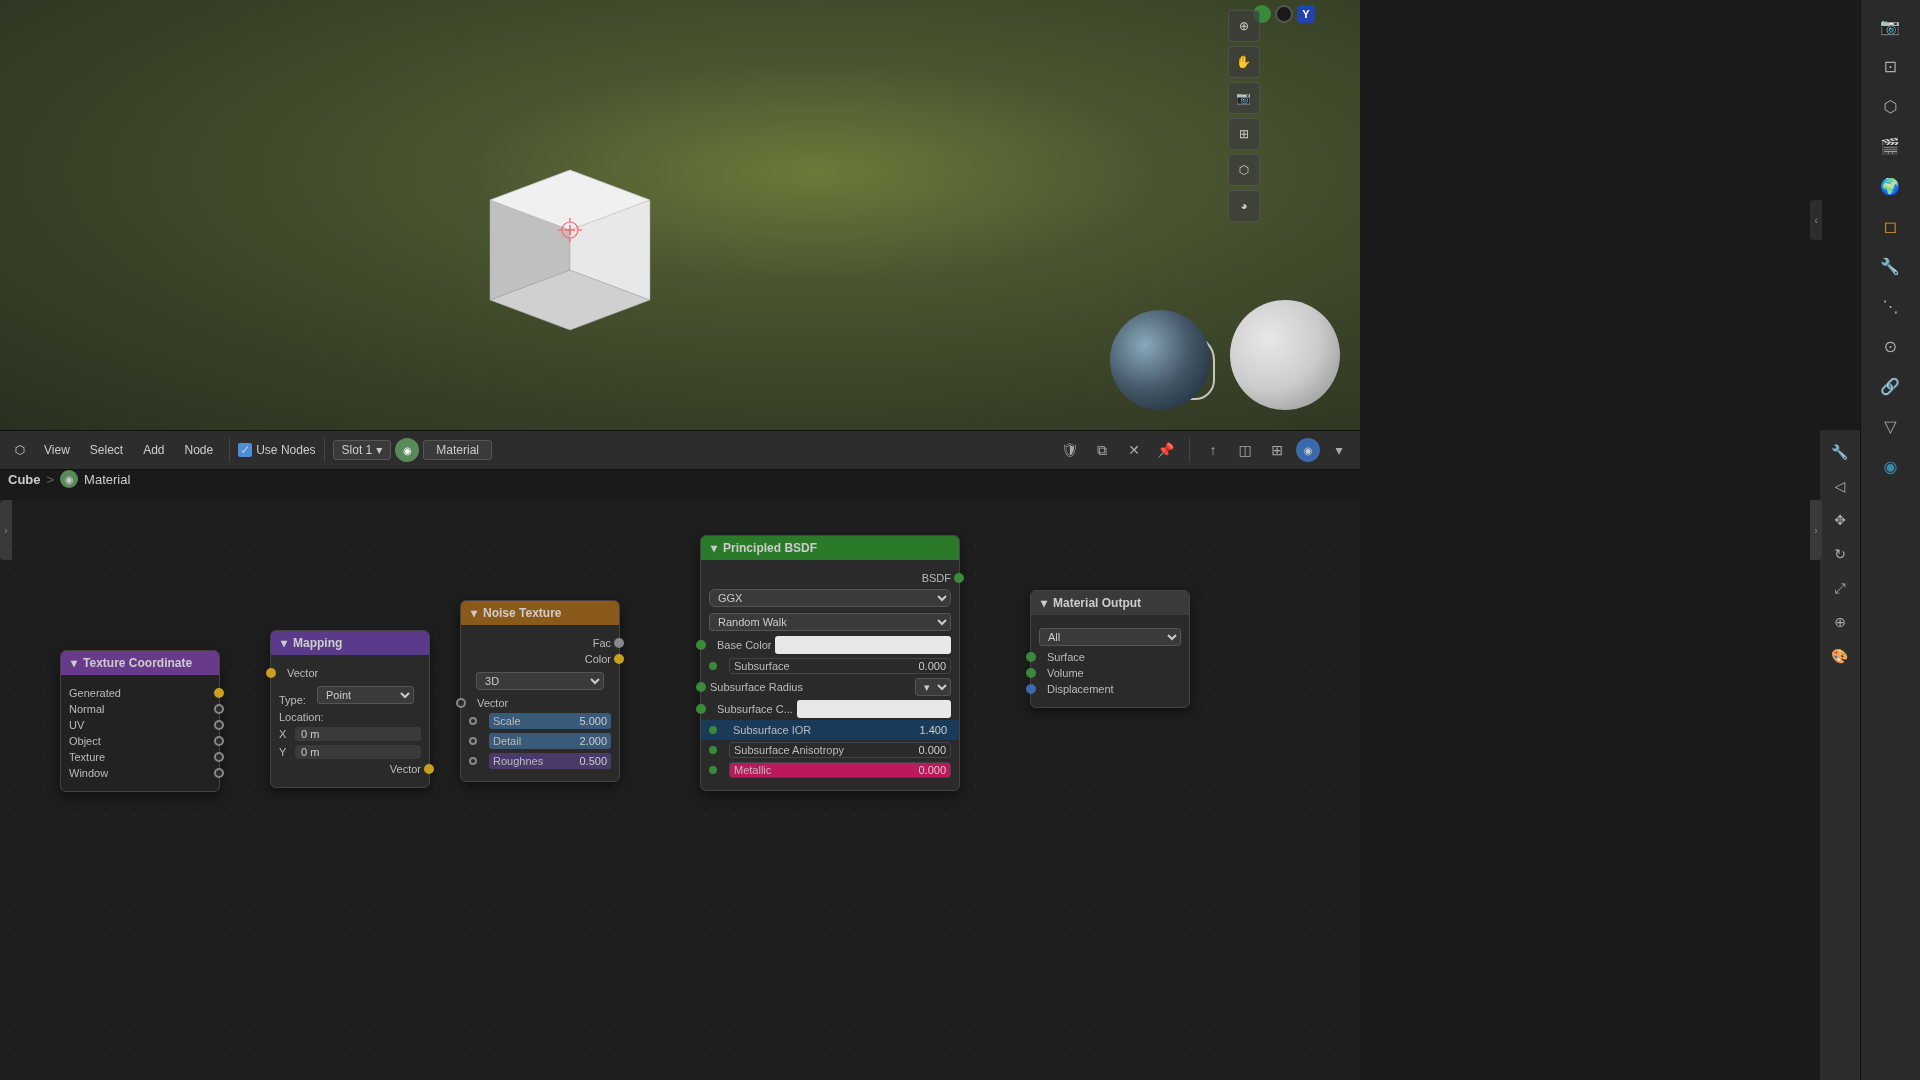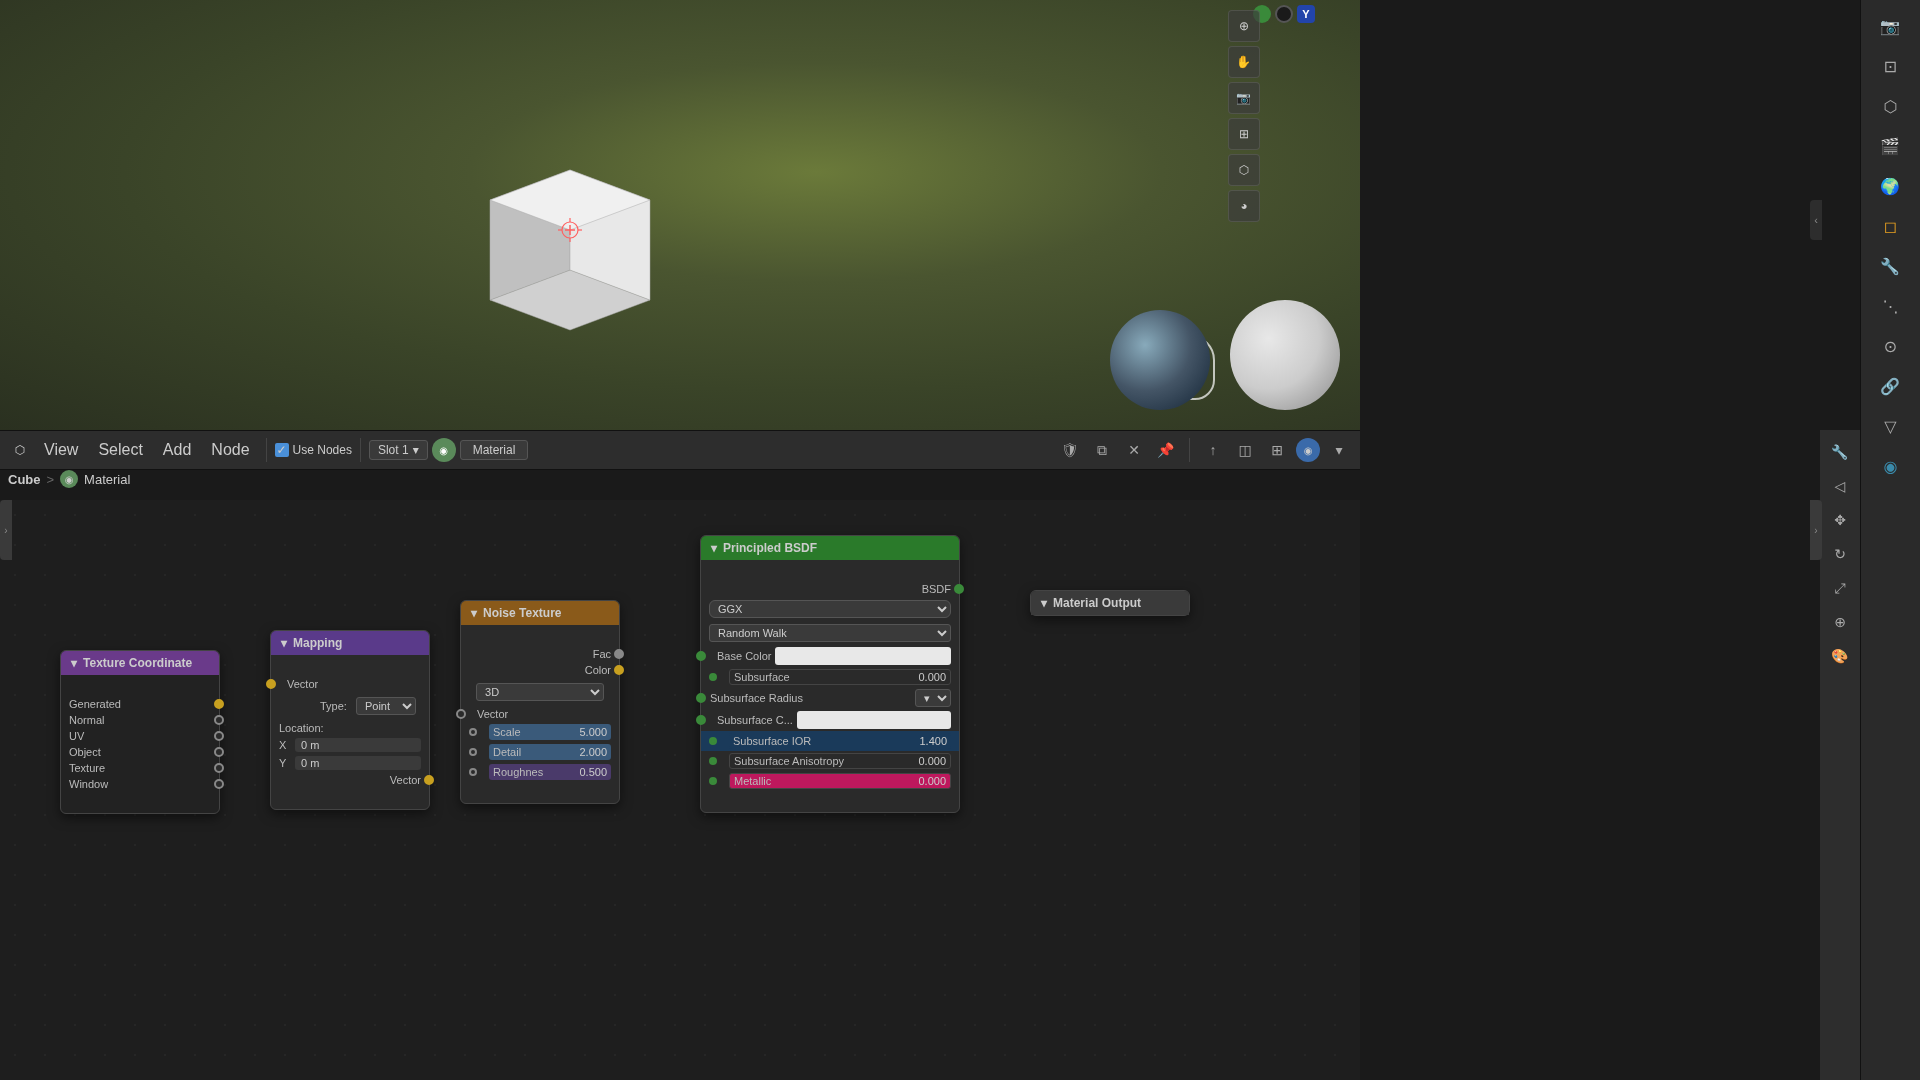--- a/index.html
+++ b/index.html
@@ -100,21 +100,21 @@
       border-bottom: 1px solid #111;
       display: flex; align-items: center; gap: 4px; padding: 0 8px;
     }
     .toolbar-btn {
       padding: 3px 8px;
       background: transparent;
       border: none;
       color: #ccc;
       cursor: pointer;
       border-radius: 3px;
-      font-size: 16px;
+      font-size: 12px;
     }
     .toolbar-divider { width: 1px; height: 24px; background: #444; margin: 0 4px; }
     .toolbar-slot-dropdown {
       background: #3a3a3a;
       border: 1px solid #555;
       border-radius: 3px;
       color: #ccc;
       padding: 2px 8px;
       font-size: 12px;
       cursor: pointer;
@@ -160,21 +160,21 @@
       min-width: 160px;
       box-shadow: 0 4px 12px rgba(0,0,0,0.5);
     }
     .node-header {
       padding: 5px 10px;
       border-radius: 5px 5px 0 0;
       font-size: 12px;
       font-weight: bold;
       display: flex; align-items: center; gap: 6px;
     }
-    .node-body { padding: 21px 0; }
+    .node-body { padding: 10px 0; }
     .node-row {
       display: flex; align-items: center;
       padding: 2px 8px;
       font-size: 11px; color: #bbb;
       position: relative;
     }
     .node-socket {
       width: 10px; height: 10px;
       border-radius: 50%;
       border: 2px solid #888;
@@ -450,21 +450,21 @@
   <div class="node" id="node-mapping">
     <div class="node-header" style="background:#5a3a8a;">
       <span>▾</span>
       <span>Mapping</span>
     </div>
     <div class="node-body">
       <div class="node-row">
         <div class="node-socket yellow" style="position:absolute;left:-5px;"></div>
         <span style="margin-left:8px;">Vector</span>
       </div>
-      <div style="padding:3px 8px;display:flex;align-items:center;gap:4px;margin-left:41px;">
+      <div style="padding:3px 8px;display:flex;align-items:flex-end;gap:4px;">
         <span style="font-size:11px;color:#bbb;">Type:</span>
         <select class="node-dropdown" style="width:auto;flex:1;">
           <option>Point</option>
         </select>
       </div>
       <div style="padding:2px 8px;font-size:11px;color:#bbb;">
         <span>Location:</span>
       </div>
       <div style="padding:2px 8px;display:flex;align-items:center;gap:4px;">
         <span style="font-size:11px;color:#bbb;width:12px;">X</span>
@@ -591,20 +591,39 @@
           <span class="node-slider-val">0.000</span>
         </div>
       </div>
     </div>
   </div>
 
   <div class="node" id="node-matout">
     <div class="node-header" style="background:#3a3a3a;">
       <span>▾</span>
       <span>Material Output</span>
+    </div>
+    <div class="node-body">
+      <div style="padding:3px 8px;">
+        <select class="node-dropdown" style="width:100%;margin:0;">
+          <option>All</option>
+        </select>
+      </div>
+      <div class="node-row">
+        <div class="node-socket" style="position:absolute;left:-5px;background:#3a8a3a;border-color:#3a8a3a;"></div>
+        <span style="margin-left:8px;">Surface</span>
+      </div>
+      <div class="node-row">
+        <div class="node-socket" style="position:absolute;left:-5px;background:#3a8a3a;border-color:#3a8a3a;"></div>
+        <span style="margin-left:8px;">Volume</span>
+      </div>
+      <div class="node-row">
+        <div class="node-socket" style="position:absolute;left:-5px;background:#3a6aaa;border-color:#3a6aaa;"></div>
+        <span style="margin-left:8px;">Displacement</span>
+      </div>
     </div>
   </div>
 
 </div>
 
 <svg id="connections-svg">
 
   <path d="M 218 720 C 240 720 250 720 270 720" stroke="#c8a020" stroke-width="2" fill="none"></path>
 
   <path d="M 415 720 C 435 720 445 720 460 720" stroke="#c8a020" stroke-width="2" fill="none"></path>

